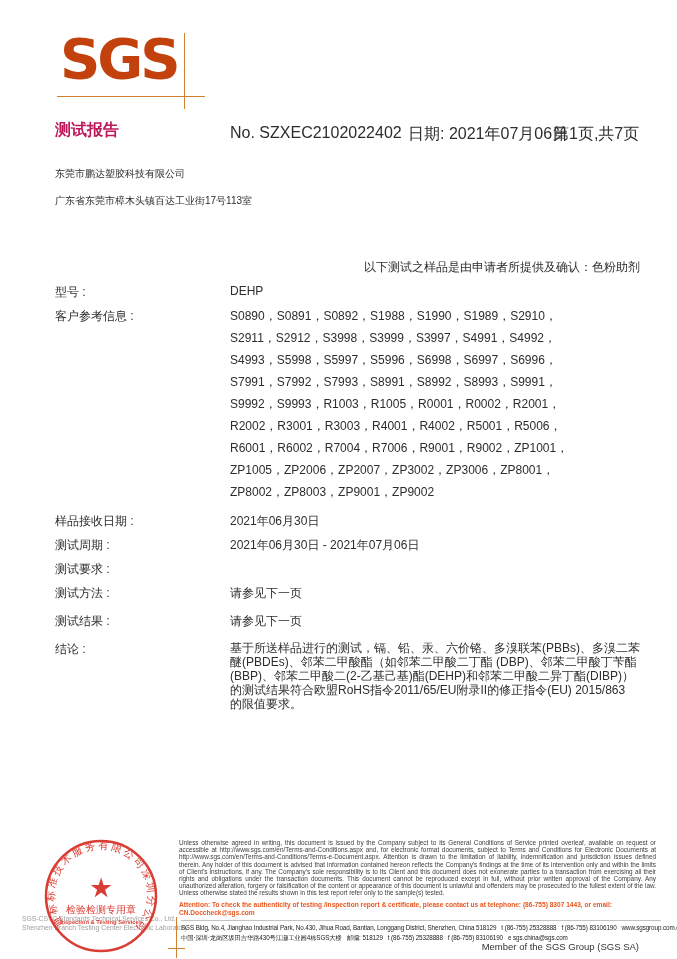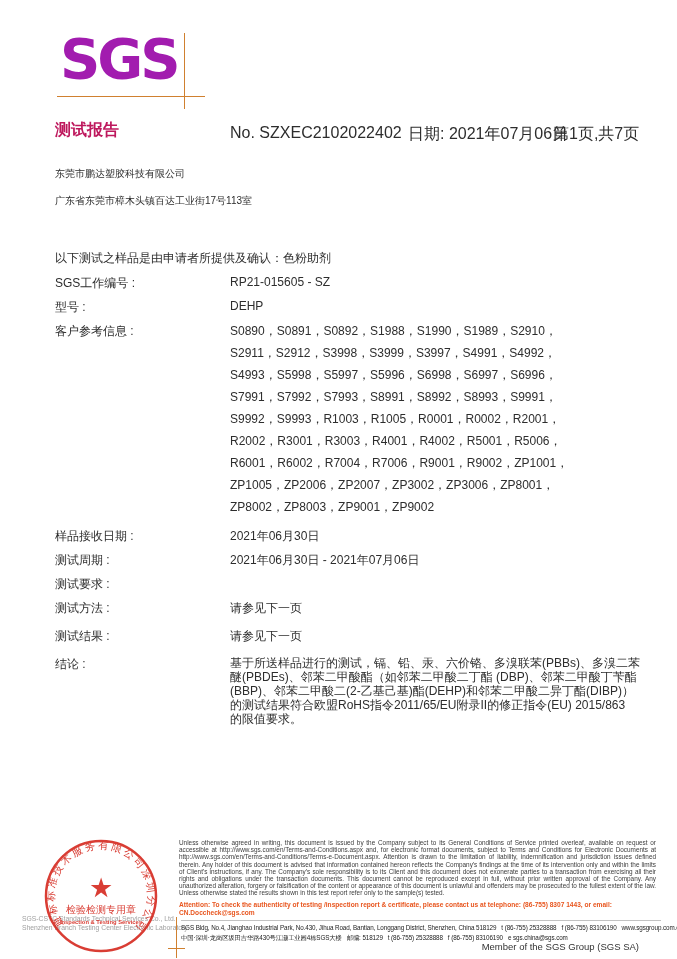--- a/index.html
+++ b/index.html
@@ -5,37 +5,37 @@
   html,body { margin:0; padding:0; background:#ffffff; }
   .page {
     position:relative; width:677px; height:959px; background:#fff;
     font-family:"Liberation Sans","DejaVu Sans",sans-serif;
     color:#2d2d2d; overflow:hidden;
   }
   
   .sgs-logo {
     position:absolute; left:60px; top:26px;
     font-family:"DejaVu Sans","Liberation Sans",sans-serif;
-    font-size:56px; font-weight:bold; color:#a21caf; letter-spacing:-3px;
+    font-size:56px; font-weight:bold; color:#c2410c; letter-spacing:-3px;
   }
   .logo-hline { position:absolute; left:57px; top:96px; width:148px; height:1px; background:#d0802f; }
   .logo-vline { position:absolute; left:184px; top:33px; width:1px; height:76px; background:#d0802f; }
 
   
   .report-title { position:absolute; left:55px; top:120px; font-size:16px; font-weight:bold; color:#be185d; }
   .report-no    { position:absolute; left:230px; top:124px; font-size:16px; }
   .report-date  { position:absolute; left:408px; top:124px; font-size:16px; }
   .page-info    { position:absolute; left:553px; top:124px; font-size:16px; }
 
   
   .client { position:absolute; left:55px; top:160px; font-size:10px; line-height:27px; }
 
   
   .main { position:absolute; left:55px; top:250px; width:585px; font-size:12px; }
-  .intro { margin:0 0 8px 0; }
+  .intro { margin:9px 0 8px 0;text-align:right; }
   .frow { display:flex; margin-bottom:7px; }
   .flabel { width:175px; flex:none; }
   .fvalue { flex:1; }
   .ref-line { line-height:16px; margin-bottom:6px; }
   .fvalue.para { line-height:14px; }
   .gap { height:4px; }
 
   
   .footer-company {
     position:absolute; left:22px; top:914px; font-size:6.8px; line-height:9px;
@@ -74,24 +74,20 @@
   <div class="page-info">第1页,共7页</div>
 
   <div class="client">
     <div>东莞市鹏达塑胶科技有限公司</div>
     <div>广东省东莞市樟木头镇百达工业街17号113室</div>
   </div>
 
   <div class="main">
     <p class="intro">以下测试之样品是由申请者所提供及确认：色粉助剂</p>
 
-    <div class="frow">
-      <div class="flabel">SGS工作编号 :</div>
-      <div class="fvalue">RP21-015605 - SZ</div>
-    </div>
 
     <div class="frow">
       <div class="flabel">型号 :</div>
       <div class="fvalue">DEHP</div>
     </div>
 
     <div class="frow">
       <div class="flabel">客户参考信息 :</div>
       <div class="fvalue">
         <div class="ref-line">S0890，S0891，S0892，S1988，S1990，S1989，S2910，</div>

